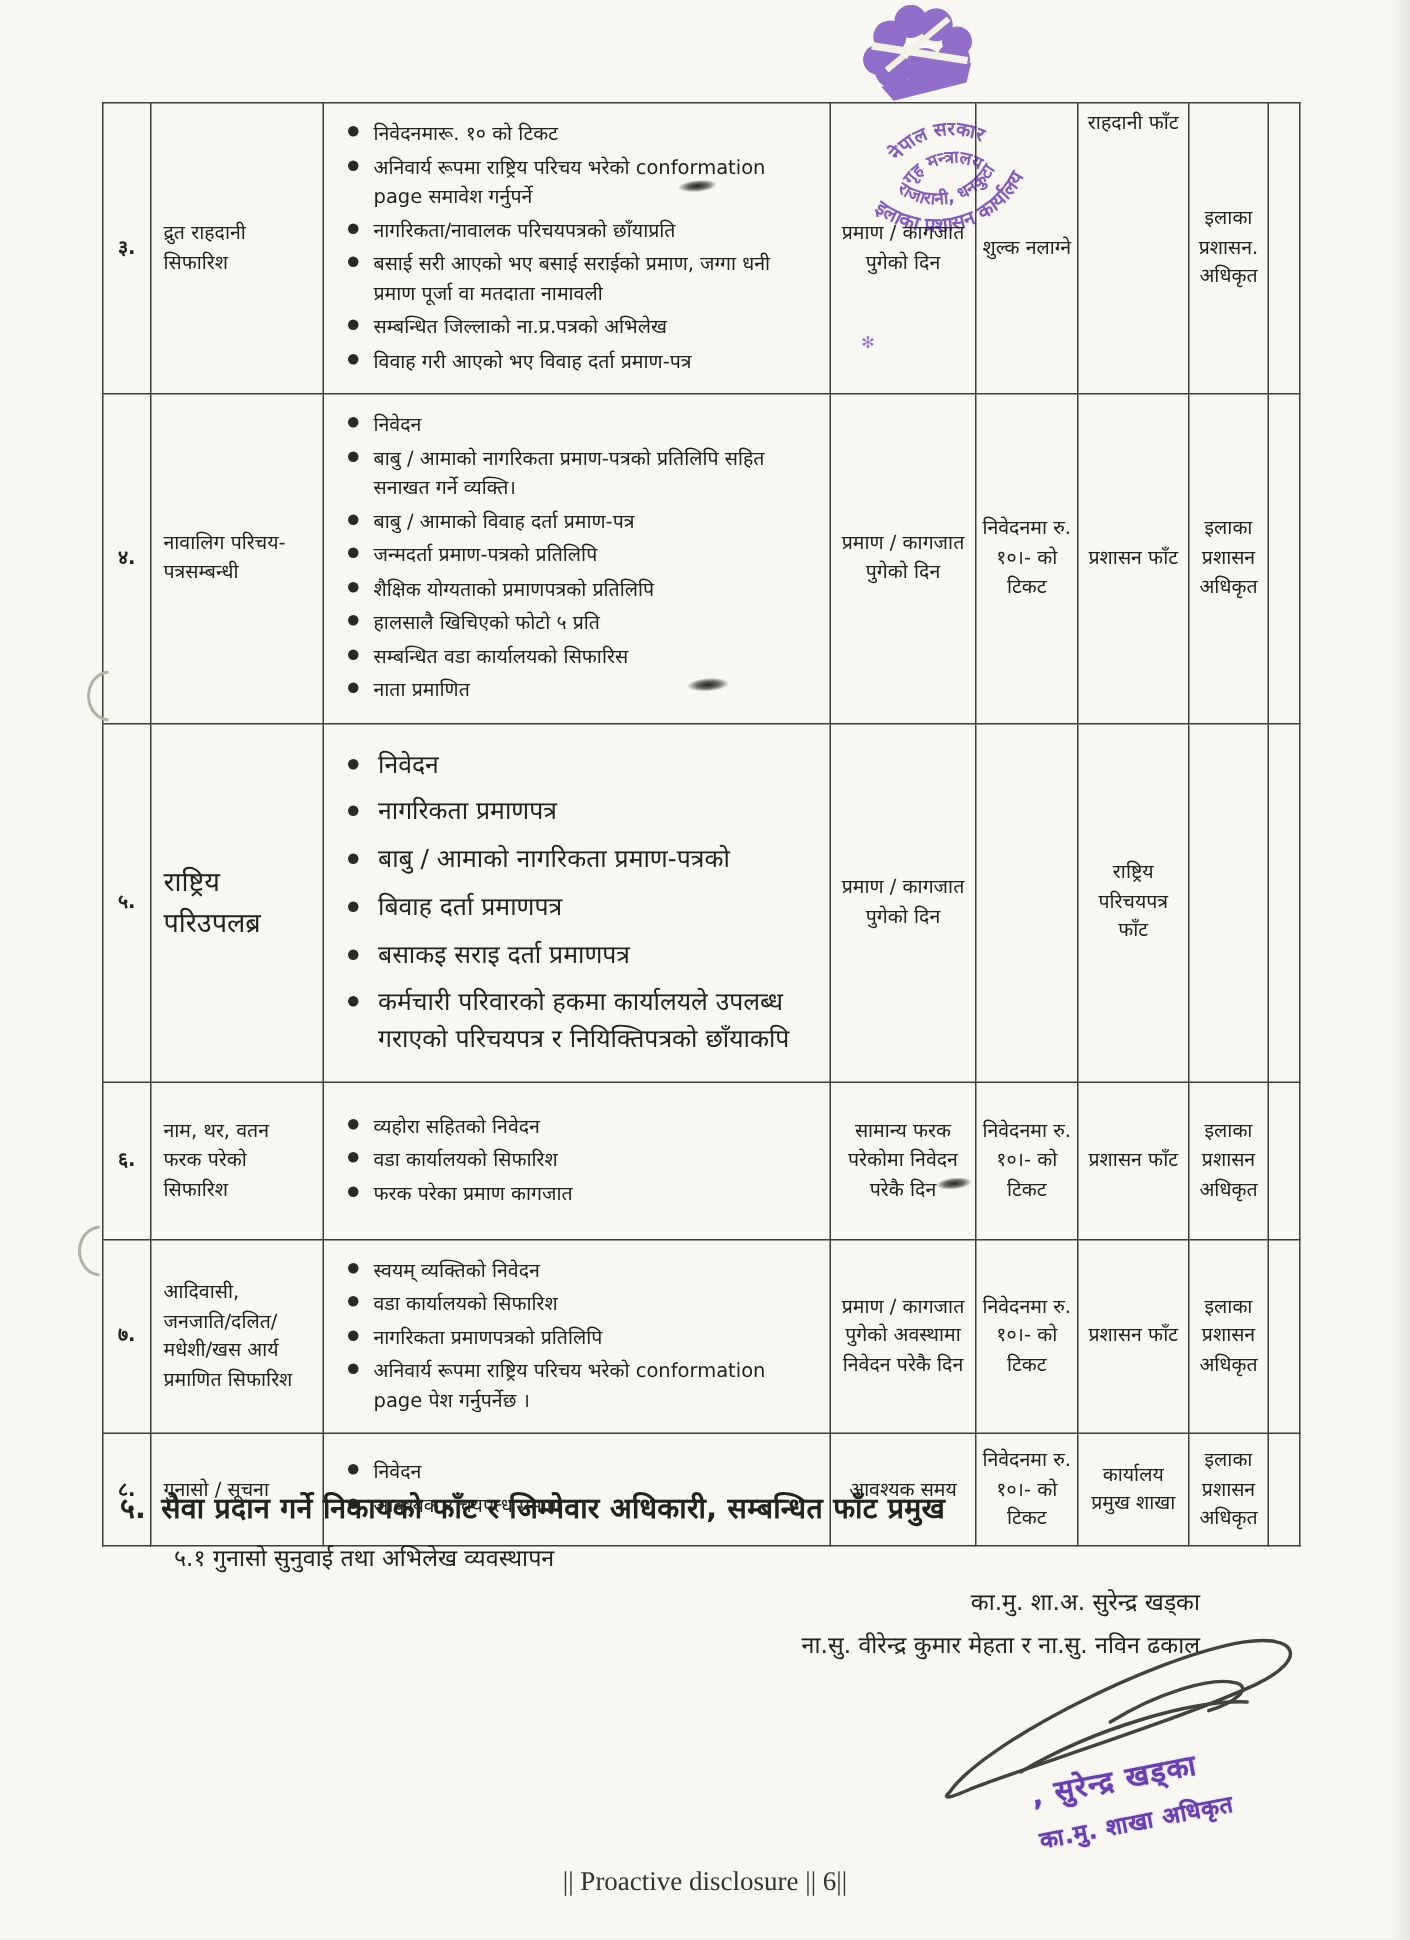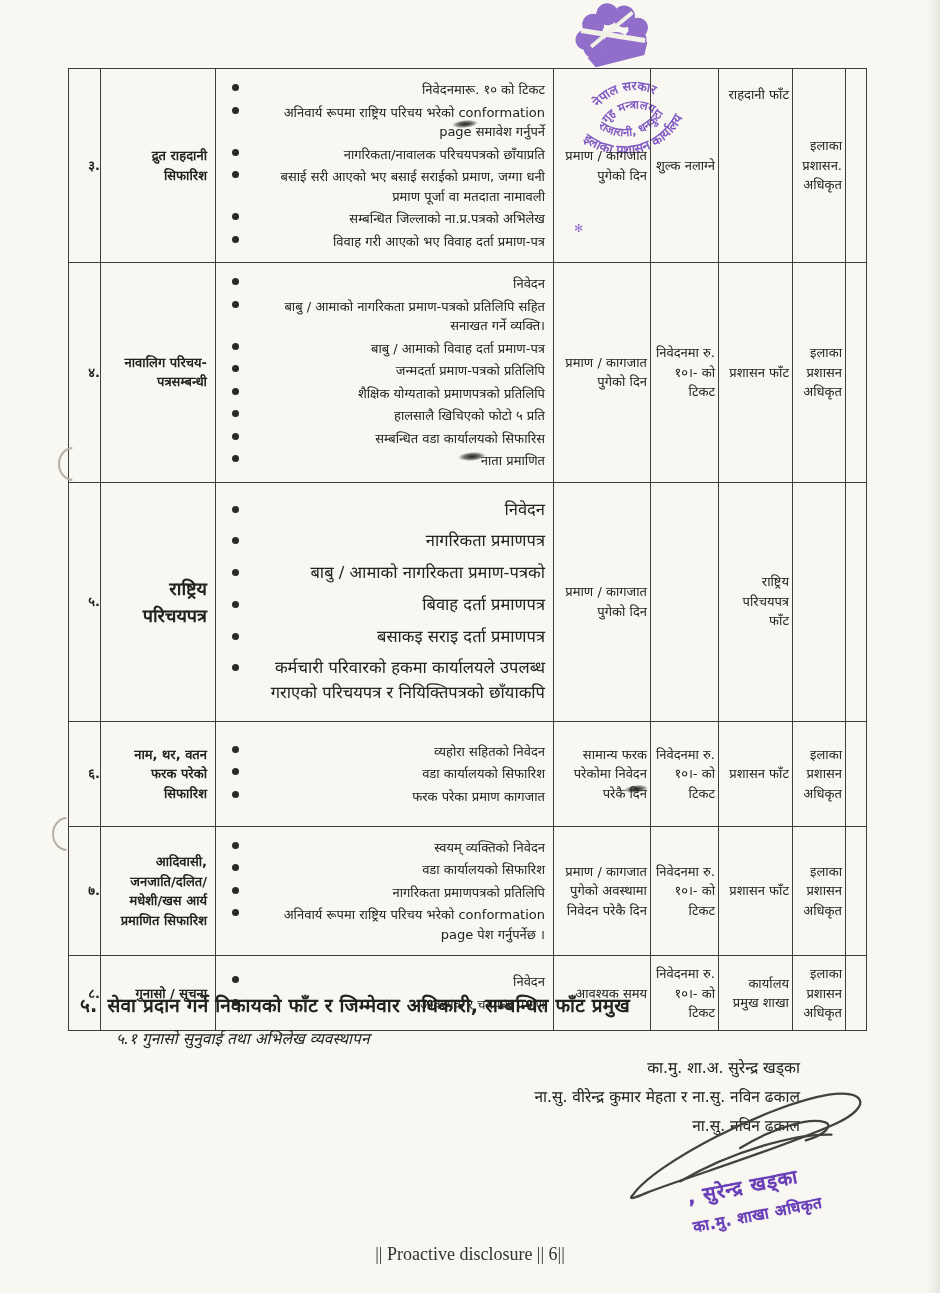--- a/index.html
+++ b/index.html
@@ -6,48 +6,48 @@
   html,body { width:940px; height:1293px; }
   body { position:relative; background:#dedbd4; font-family:"DejaVu Sans","Liberation Sans",sans-serif; }
   .page { position:absolute; inset:0; background:#f8f7f1; overflow:hidden; color:#23221f; }
   .page::after { content:""; position:absolute; top:0; right:0; width:14px; height:100%;
     background:linear-gradient(to right, rgba(0,0,0,0), rgba(0,0,0,.07)); pointer-events:none; }
 
   
   table.services { position:absolute; left:68px; top:68px; width:798px;
     border-collapse:collapse; table-layout:fixed; }
   table.services td { border:1.5px solid #3e3d39; vertical-align:middle;
-    font-size:13px; line-height:1.5; overflow:hidden;text-align:right; }
+    font-size:13px; line-height:1.5; overflow:hidden; }
   tbody tr:nth-child(1){ height:185px; }
   tbody tr:nth-child(2){ height:205px; }
   tbody tr:nth-child(3){ height:220px; }
   tbody tr:nth-child(4){ height:105px; }
   tbody tr:nth-child(5){ height:125px; }
   tbody tr:nth-child(6){ height:75px;  }
   .c-sn { text-align:center; font-weight:bold; font-size:13.5px; }
-  .c-service { font-weight:bold; padding:6px 8px; font-size:13.5px; }
+  .c-service { font-weight:normal; padding:6px 8px; font-size:13.5px; }
   .c-docs { vertical-align:middle; }
   .c-docs ul { list-style:none; padding:8px 8px 8px 16px; }
   .c-docs li { position:relative; padding-left:17px; margin:3px 0; }
   .c-docs .bullet { position:absolute; left:0; top:4px; width:7px; height:7px;
     border-radius:50%; background:#2a2926; }
   .c-time,.c-fee,.c-section,.c-official,.c-remarks { text-align:center; padding:4px 3px; }
   
   tbody tr:nth-child(3) .c-service { font-size:18px; line-height:1.5; }
   tbody tr:nth-child(3) .c-docs { font-size:16.5px; }
   tbody tr:nth-child(3) .c-docs li { margin:7px 0; padding-left:20px; }
   tbody tr:nth-child(3) .c-docs .bullet { top:8px; }
   
-  tbody tr:nth-child(1) .c-section { vertical-align:top; padding-top:16px; }
+  tbody tr:nth-child(1) .c-section { vertical-align:top; padding-top:4px; }
 
   
   .notes { position:absolute; left:80px; top:992px; width:720px; font-size:15.5px; }
   .notes-heading { font-weight:bold; font-size:19px; letter-spacing:.2px; }
   .notes-heading .h-num { margin-right:10px; }
-  .note-item .note-label { margin:9px 0 0 36px;font-style:italic; }
+  .note-item .note-label { margin:9px 0 0 36px; }
   .note-item .note-value { margin:7px 0 0 72px;text-align:right; }
   .note-item:nth-child(4) .note-value { margin-left:2px; }
 
   
   .footer { position:absolute; left:0; top:1244px; width:100%; text-align:center;
     font-family:"Liberation Serif","DejaVu Serif",serif; font-size:18px; color:#33322e; }
 
   
   .stamp-top { position:absolute; left:514px; top:-6px; width:226px; height:212px;
     transform:rotate(-13deg); opacity:.92; mix-blend-mode:multiply; pointer-events:none; }
@@ -163,21 +163,21 @@
             </ul>
           </td>
       <td class="c-time">प्रमाण / कागजात पुगेको दिन</td>
       <td class="c-fee">निवेदनमा रु. १०।- को टिकट</td>
       <td class="c-section">प्रशासन फाँट</td>
       <td class="c-official">इलाका प्रशासन अधिकृत</td>
       <td class="c-remarks"></td>
     </tr>
         <tr>
       <td class="c-sn">५.</td>
-      <td class="c-service">राष्ट्रिय परिचयपत्र</td>
+      <td class="c-service">राष्ट्रिय परिउपलब्र</td>
       <td class="c-docs">
             <ul>
               <li><span class="bullet"></span><span>निवेदन</span></li>
               <li><span class="bullet"></span><span>नागरिकता प्रमाणपत्र</span></li>
               <li><span class="bullet"></span><span>बाबु / आमाको नागरिकता प्रमाण-पत्रको</span></li>
               <li><span class="bullet"></span><span>बिवाह दर्ता प्रमाणपत्र</span></li>
               <li><span class="bullet"></span><span>बसाकइ सराइ दर्ता प्रमाणपत्र</span></li>
               <li><span class="bullet"></span><span>कर्मचारी परिवारको हकमा कार्यालयले उपलब्ध गराएको परिचयपत्र र नियिक्तिपत्रको छाँयाकपि</span></li>
             </ul>
           </td>
@@ -244,21 +244,20 @@
     </div>
     <div>
         <div class="note-item">
       <div class="note-label">५.१ गुनासो सुनुवाई तथा अभिलेख व्यवस्थापन</div>
       <div class="note-value">का.मु. शा.अ. सुरेन्द्र खड्का</div>
     </div>
         <div class="note-item">
       <div class="note-value">ना.सु. वीरेन्द्र कुमार मेहता र ना.सु. नविन ढकाल</div>
     </div>
         <div class="note-item">
-      <div class="note-value">ना.सु. नविन ढकाल</div>
     </div>
       </div>
   </div>
 
   <div class="signature">
     <svg width="270" height="110" viewBox="0 0 270 110">
       <g stroke="#43423e" stroke-width="2.3" fill="none" stroke-linecap="round">
         <path d="M10,96 C34,66 150,16 212,10 C248,7 256,24 218,39 C162,60 58,84 24,95 C10,100 4,101 10,96"></path>
         <path d="M120,57 C152,40 190,31 206,37 C216,41 204,50 186,54"></path>
         <path d="M58,86 C110,60 176,46 212,50"></path>

